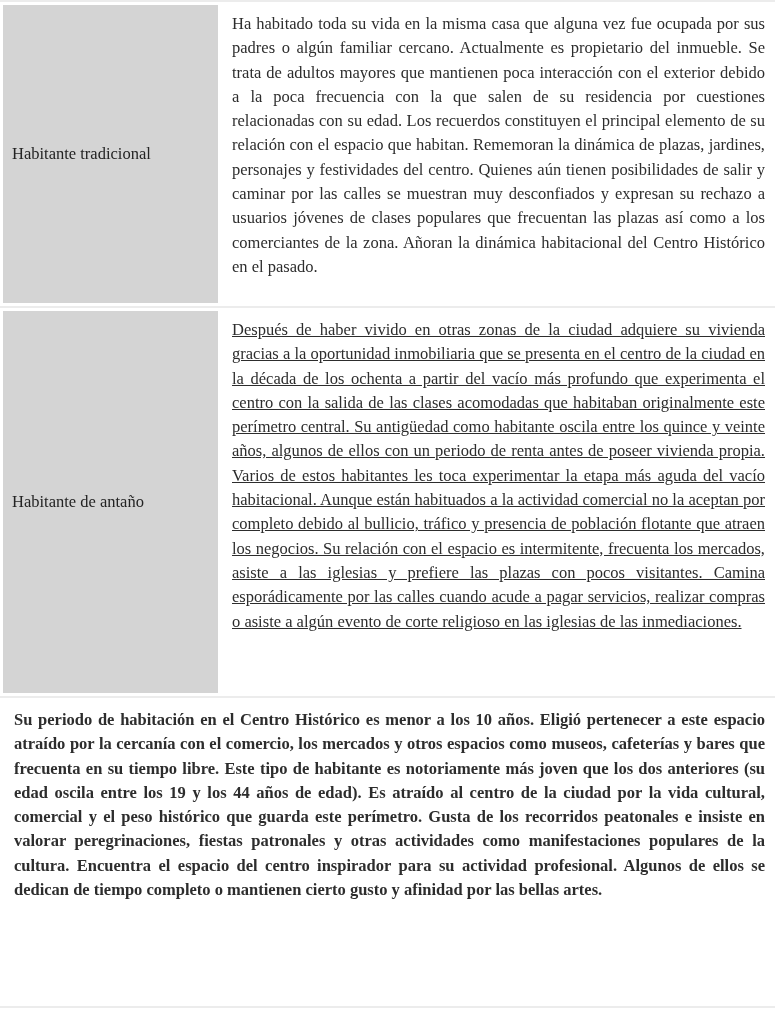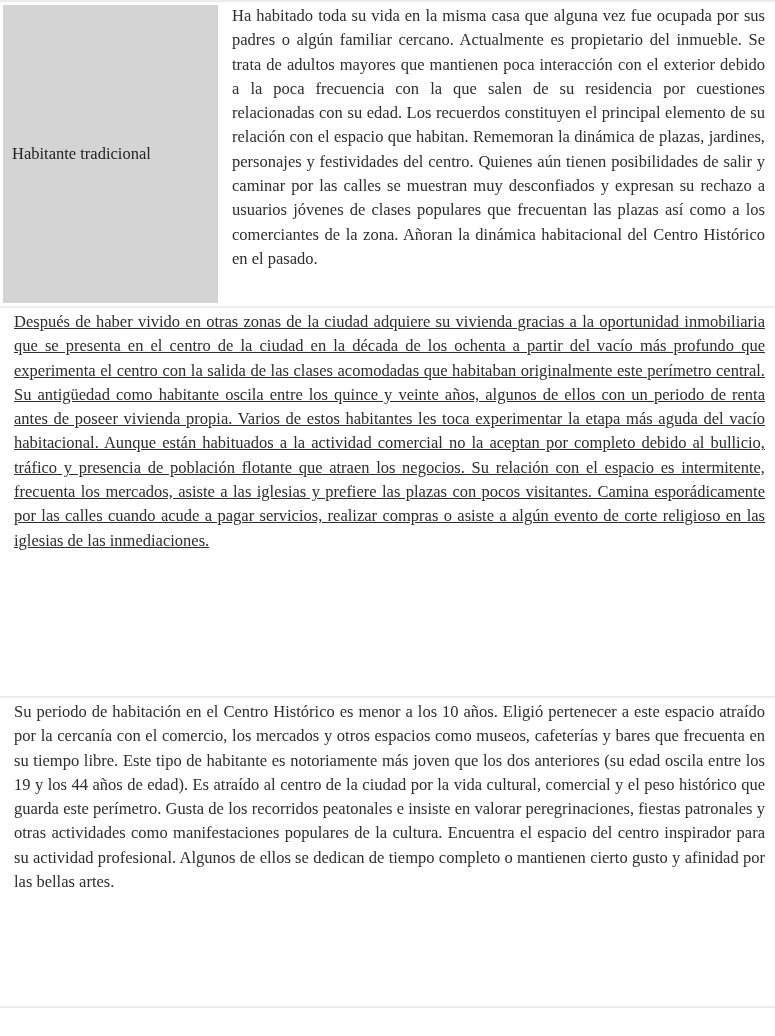--- a/index.html
+++ b/index.html
@@ -37,45 +37,48 @@
     display: flex;
     align-items: center;
     padding-left: 9px;
     padding-right: 2px;
     font-size: 16.5px;
     color: #232323;
   }
   .cell-desc {
     flex: 1 1 auto;
     box-sizing: border-box;
-    padding: 2px 10px 9px 14px;
+    padding: 10px 10px 9px 14px;
     text-align: justify;
     font-size: 16.5px;
     line-height: 24.3px;
     color: #2d2d2d;
     letter-spacing: 0px;
   }
   .row-1 .cell-desc { min-height: 304px; }
   .row-2 .cell-desc { min-height: 388px; text-decoration: underline; }
-  .row-3 .cell-desc { min-height: 308px; }
+  .row-3 .cell-desc { min-height: 308px; font-weight: bold; }
 </style>
 </head>
 <body>
 
 <div class="page">
   <div class="typology-table">
 
     <div class="trow row-1">
       <div class="cell-label">
         <span>Habitante tradicional</span>
       </div>
       <div class="cell-desc">Ha habitado toda su vida en la misma casa que alguna vez fue ocupada por sus padres o algún familiar cercano. Actualmente es propietario del inmueble. Se trata de adultos mayores que mantienen poca interacción con el exterior debido a la poca frecuencia con la que salen de su residencia por cuestiones relacionadas con su edad. Los recuerdos constituyen el principal elemento de su relación con el espacio que habitan. Rememoran la dinámica de plazas, jardines, personajes y festividades del centro. Quienes aún tienen posibilidades de salir y caminar por las calles se muestran muy desconfiados y expresan su rechazo a usuarios jóvenes de clases populares que frecuentan las plazas así como a los comerciantes de la zona. Añoran la dinámica habitacional del Centro Histórico en el pasado.</div>
     </div>
 
     <div class="trow row-2">
+      <div class="cell-label">
+        <span>Habitante de antaño</span>
+      </div>
       <div class="cell-desc">Después de haber vivido en otras zonas de la ciudad adquiere su vivienda gracias a la oportunidad inmobiliaria que se presenta en el centro de la ciudad en la década de los ochenta a partir del vacío más profundo que experimenta el centro con la salida de las clases acomodadas que habitaban originalmente este perímetro central. Su antigüedad como habitante oscila entre los quince y veinte años, algunos de ellos con un periodo de renta antes de poseer vivienda propia. Varios de estos habitantes les toca experimentar la etapa más aguda del vacío habitacional. Aunque están habituados a la actividad comercial no la aceptan por completo debido al bullicio, tráfico y presencia de población flotante que atraen los negocios. Su relación con el espacio es intermitente, frecuenta los mercados, asiste a las iglesias y prefiere las plazas con pocos visitantes. Camina esporádicamente por las calles cuando acude a pagar servicios, realizar compras o asiste a algún evento de corte religioso en las iglesias de las inmediaciones.</div>
     </div>
 
     <div class="trow row-3">
       <div class="cell-desc">Su periodo de habitación en el Centro Histórico es menor a los 10 años. Eligió pertenecer a este espacio atraído por la cercanía con el comercio, los mercados y otros espacios como museos, cafeterías y bares que frecuenta en su tiempo libre. Este tipo de habitante es notoriamente más joven que los dos anteriores (su edad oscila entre los 19 y los 44 años de edad). Es atraído al centro de la ciudad por la vida cultural, comercial y el peso histórico que guarda este perímetro. Gusta de los recorridos peatonales e insiste en valorar peregrinaciones, fiestas patronales y otras actividades como manifestaciones populares de la cultura. Encuentra el espacio del centro inspirador para su actividad profesional. Algunos de ellos se dedican de tiempo completo o mantienen cierto gusto y afinidad por las bellas artes.</div>
     </div>
 
   </div>
 </div>
 

